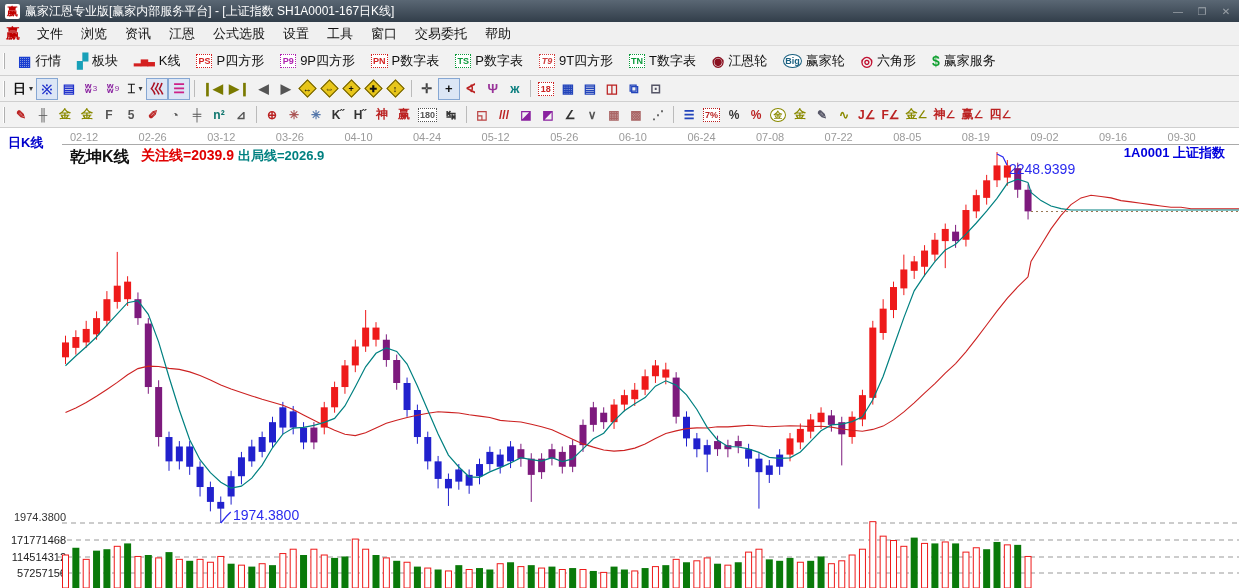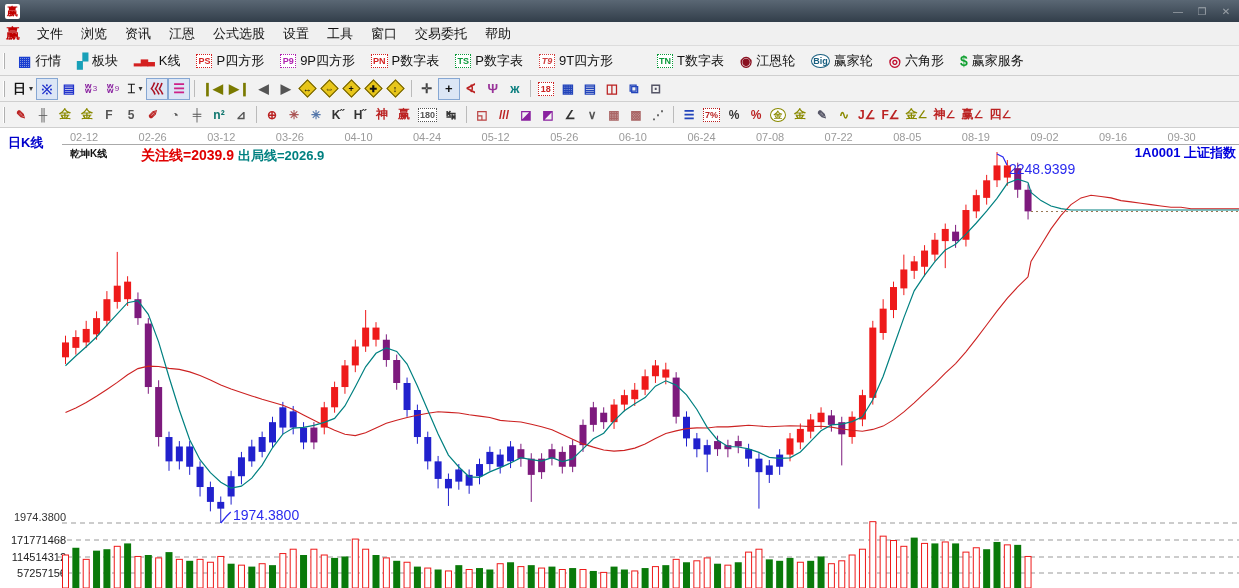--- a/index.html
+++ b/index.html
@@ -39,33 +39,34 @@
   .tbtn sub { font-size:8px; }
   .tbtn .dd { font-size:8px; color:#333; margin-left:2px; }
   .diamond { width:13px; height:13px; background:#e8c61a; border:1px solid #6b5b00;
     transform:rotate(45deg); display:flex; align-items:center; justify-content:center; }
   .diamond span { transform:rotate(-45deg); font-size:9px; color:#111; font-weight:bold; }
   .tb4 .tbtn { font-size:12px; }
   
   .chartwrap { position:relative; width:1239px; height:460px; background:#fff; }
   .lbl { position:absolute; white-space:nowrap; }
   .lbl-panel { left:8px; top:6px; font-size:13px; font-weight:600; color:#0000cc; }
-  .lbl-model { left:70px; top:19px; font-size:10px; font-weight:600; color:#111; }
+  .lbl-model { left:70px; top:19px; font-size:16px; font-weight:600; color:#111; }
   .lbl-watch { left:141px; top:19px; font-size:14px; font-weight:600; color:#e00000; }
   .lbl-exit  { left:238px; top:19px; font-size:13px; font-weight:600; color:#008080; }
-  .lbl-symbol{ right:3px; top:16px; font-size:13px; font-weight:600; color:#0000dd; }
+  .lbl-symbol{ right:14px; top:16px; font-size:13px; font-weight:600; color:#0000dd; }
   .lbl-high  { left:1009px; top:33px; font-size:14px; color:#2a2aee; }
   .lbl-low   { left:233px;  top:379px; font-size:14px; color:#2a2aee; }
   svg text { font-family:"Liberation Sans", sans-serif; }
 </style>
 </head>
 <body>
 
 <div class="titlebar">
   <span class="logo">赢</span>
+  <span>赢家江恩专业版[赢家内部服务平台] - [上证指数 SH1A0001-167日K线]</span>
   <span class="tctrls">
       <span>—</span>
       <span>❐</span>
       <span>✕</span>
     </span>
 </div>
 
 <div class="menubar">
   <span class="mlogo">赢</span>
 <span class="mitem">文件</span>
@@ -108,21 +109,21 @@
     </span>
     <span class="titem">
       <span class="badge" style="color: rgb(10, 154, 58);">TS</span>
       <span>P数字表</span>
     </span>
     <span class="titem">
       <span class="badge" style="color: rgb(208, 64, 64); font-style: italic;">T9</span>
       <span>9T四方形</span>
     </span>
     <span class="titem">
-      <span class="badge" style="color: rgb(10, 154, 58); margin-left: 28px;">TN</span>
+      <span class="badge" style="color: rgb(10, 154, 58);">TN</span>
       <span>T数字表</span>
     </span>
     <span class="titem">
       <span class="g16" style="color: rgb(138, 16, 32); font-weight: bold;">◉</span>
       <span>江恩轮</span>
     </span>
     <span class="titem">
       <span class="badge rbadge" style="color: rgb(26, 96, 128);">Big</span>
       <span>赢家轮</span>
     </span>

